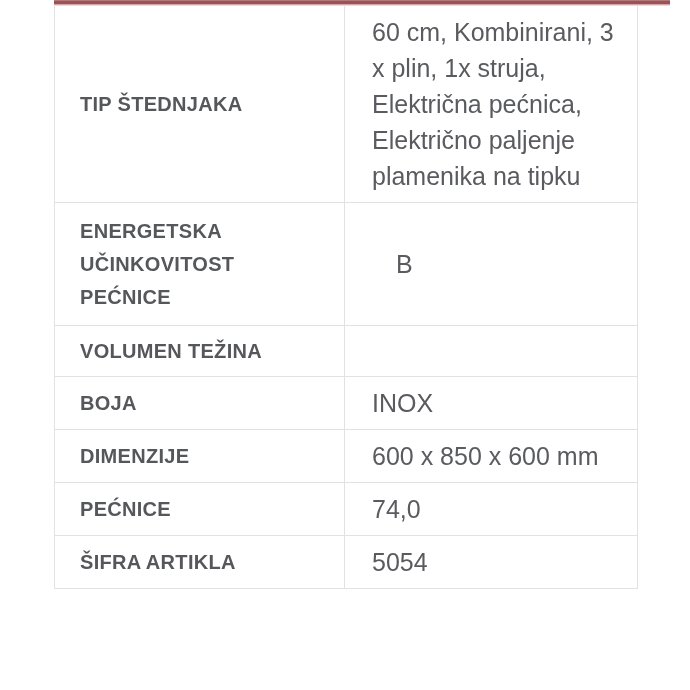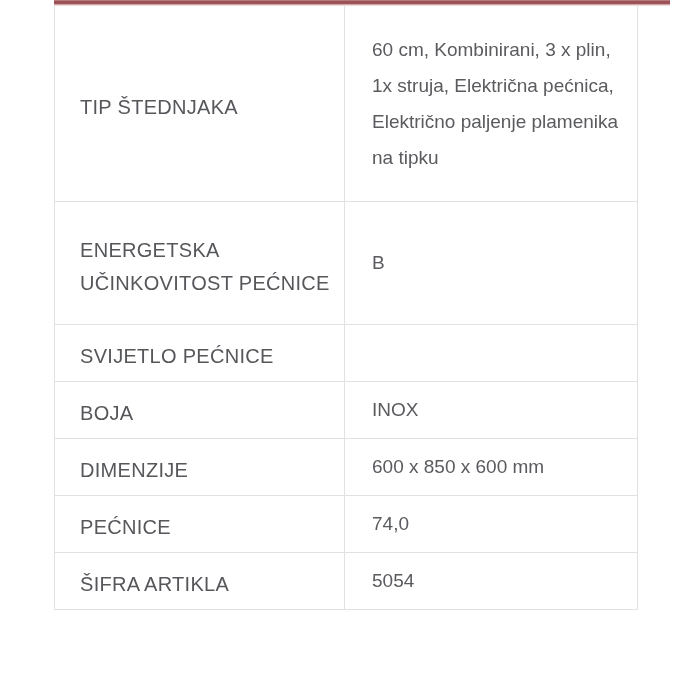--- a/index.html
+++ b/index.html
@@ -37,41 +37,41 @@
   }
   .spec-row {
     display: flex;
     align-items: stretch;
     border-bottom: 1px solid #e2e2e2;
     min-height: 51px;
     box-sizing: border-box;
   }
   .spec-row:last-child { border-bottom: none; }
   .spec-row.row-xtall { min-height: 196px; }
-  .spec-row.row-tall  { min-height: 123px; }
+  .spec-row.row-tall  { min-height: 123px; gap: 24px; }
   .cell-label {
     width: 290px;
     box-sizing: border-box;
     border-right: 1px solid #e2e2e2;
     display: flex;
     align-items: center;
-    padding: 15px 14px 8px 25px;
+    padding: 8px 14px 8px 25px;
     font-size: 20px;
-    font-weight: 400;
+    font-weight: 700;
     letter-spacing: 0.3px;
     line-height: 33px;
     color: #56575b;
   }
   .cell-value {
     flex: 1;
     box-sizing: border-box;
     display: flex;
     align-items: center;
     padding: 8px 18px 8px 27px;
-    font-size: 19px;
+    font-size: 25px;
     font-weight: 400;
     line-height: 36px;
     color: #5a5b5f;
   }
 </style>
 </head>
 <body>
 
 <div class="accent-bar"></div>
 
@@ -81,21 +81,21 @@
     <div class="cell-label">TIP ŠTEDNJAKA</div>
     <div class="cell-value">60 cm, Kombinirani, 3 x plin, 1x struja, Električna pećnica, Električno paljenje plamenika na tipku</div>
   </div>
 
   <div class="spec-row row-tall">
     <div class="cell-label">ENERGETSKA UČINKOVITOST PEĆNICE</div>
     <div class="cell-value">B</div>
   </div>
 
   <div class="spec-row">
-    <div class="cell-label">SVIJETLO PEĆNICE</div>
+    <div class="cell-label">VOLUMEN TEŽINA</div>
   </div>
 
 
 
   <div class="spec-row">
     <div class="cell-label">BOJA</div>
     <div class="cell-value">INOX</div>
   </div>
 
   <div class="spec-row">

